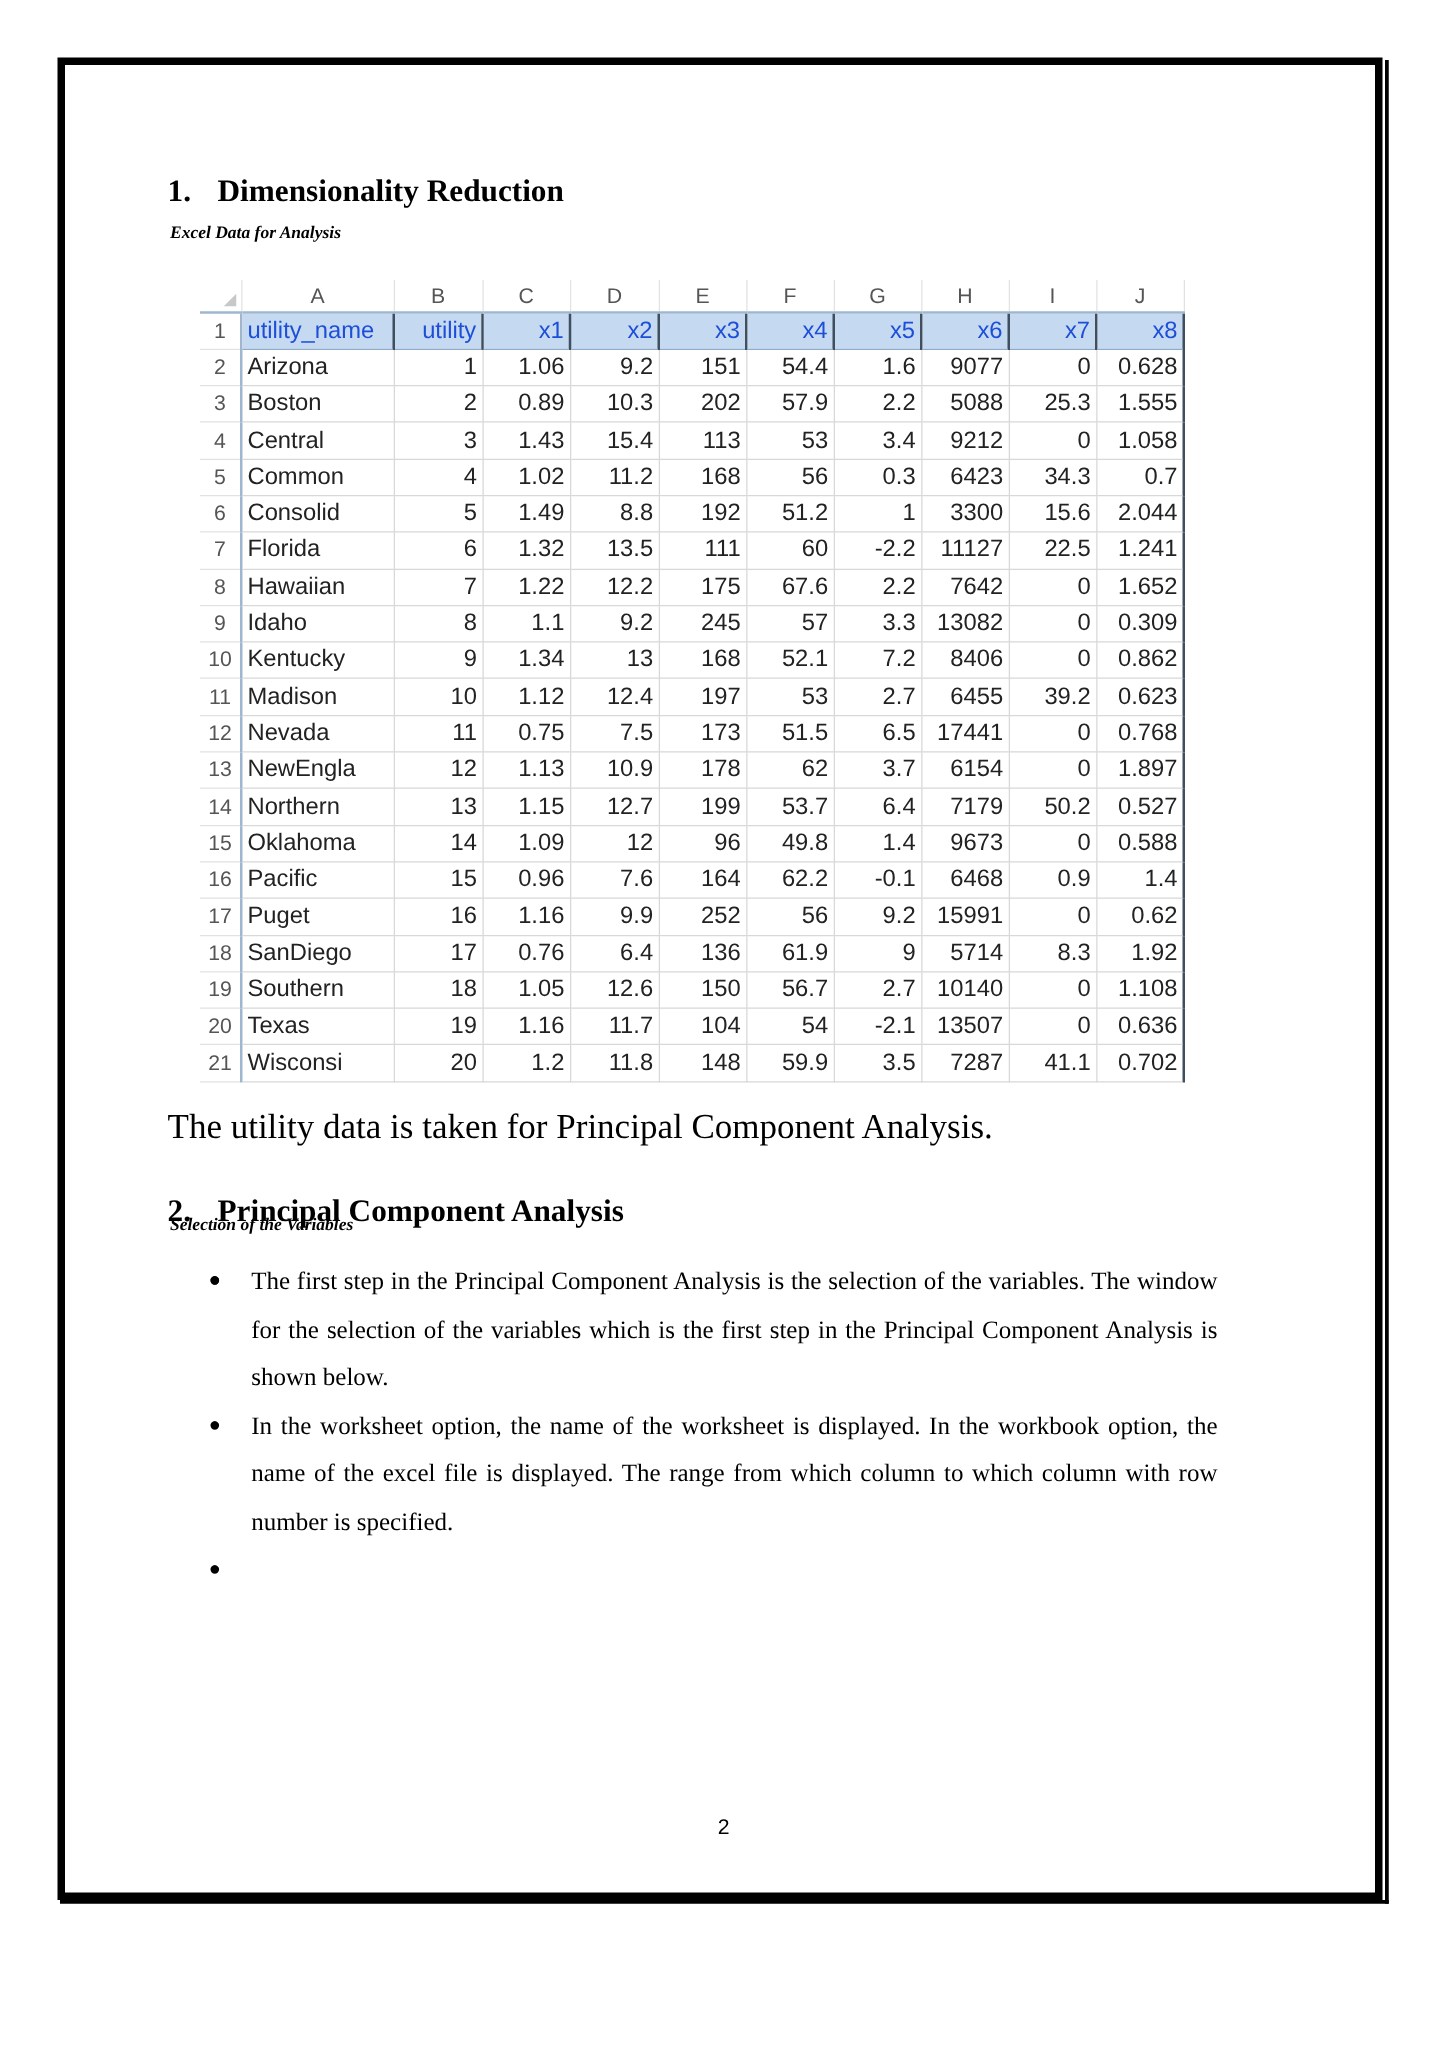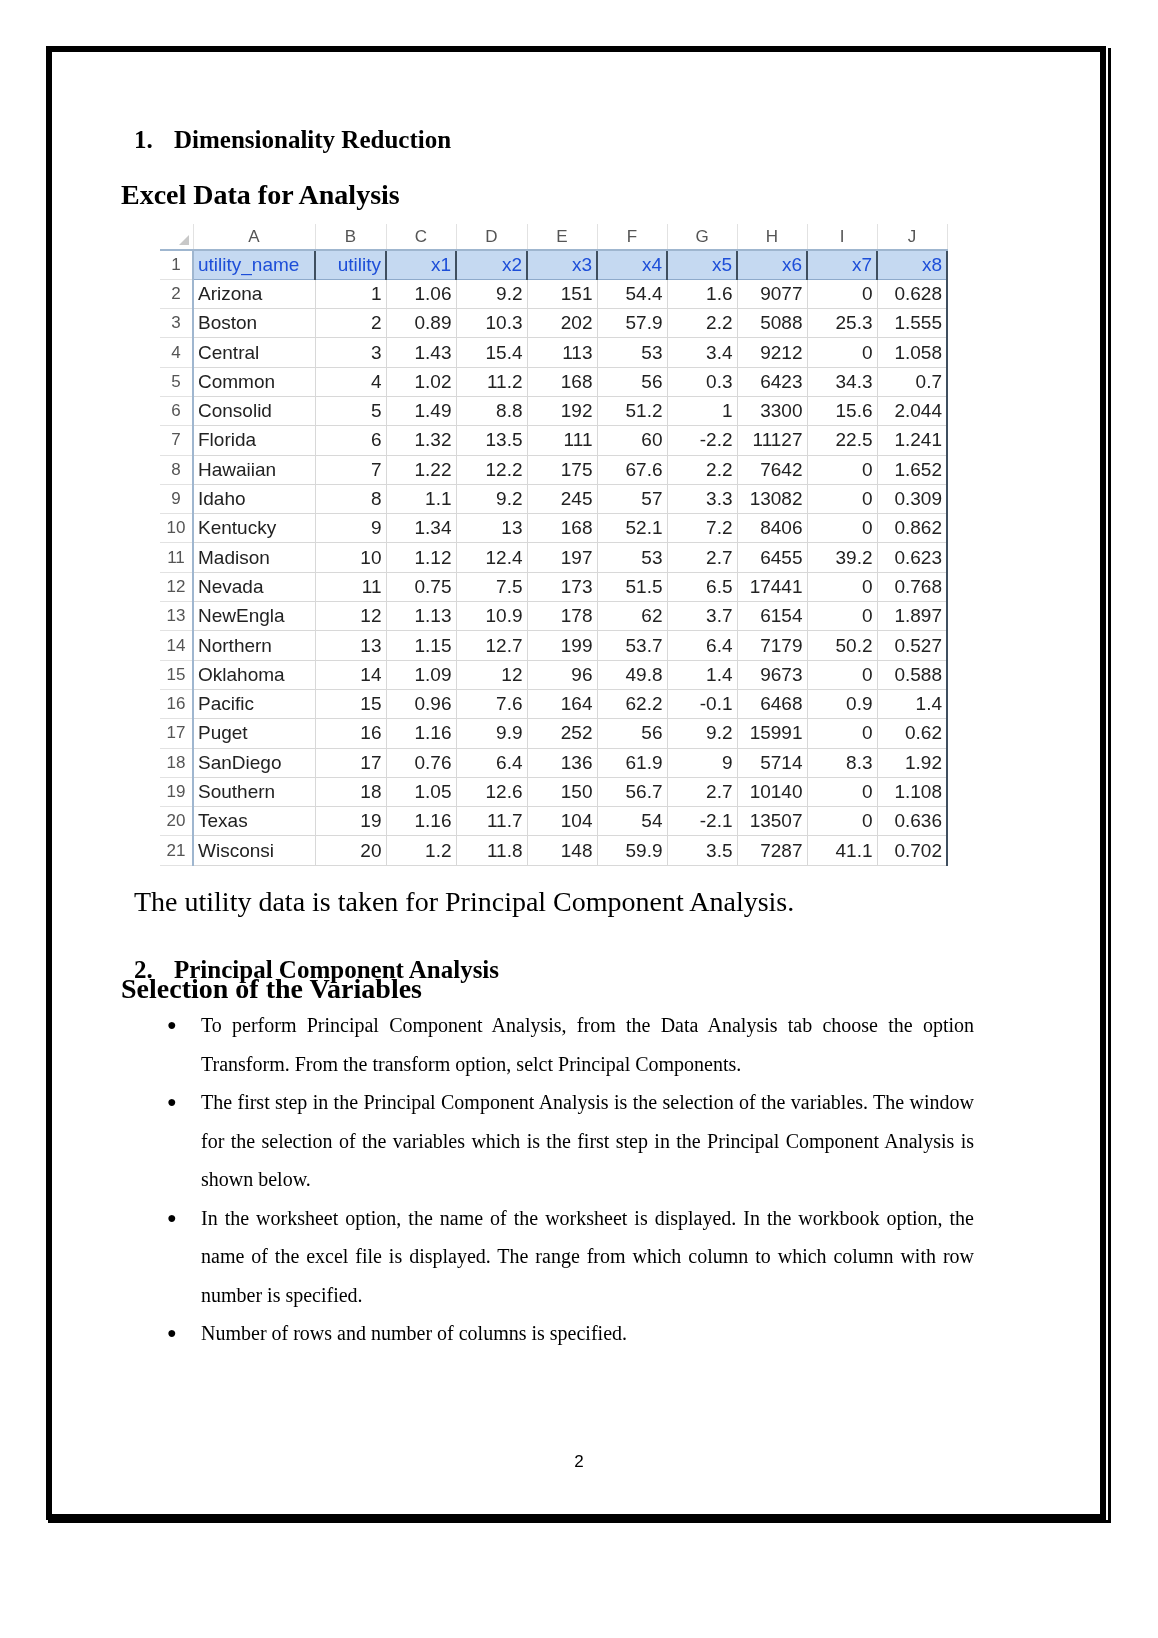--- a/index.html
+++ b/index.html
@@ -4,21 +4,21 @@
 <style>
   html, body { margin: 0; padding: 0; background: #ffffff; }
   body { width: 1158px; height: 1638px; position: relative; overflow: hidden; font-family: "Liberation Serif", serif; color: #000; }
   .frame-outer { position: absolute; left: 46px; top: 46px; width: 1060px; height: 1474px; border: 6px solid #000; box-sizing: border-box; }
   .frame-outer::after { content: ""; position: absolute; left: 2px; top: 2px; right: -10px; bottom: -10px; }
   .frame-right { position: absolute; left: 1108px; top: 48px; width: 3px; height: 1475px; background: #000; }
   .frame-bottom { position: absolute; left: 48px; top: 1520px; width: 1063px; height: 3px; background: #000; }
 
   .h1 { position: absolute; left: 134px; font-size: 25px; font-weight: bold; white-space: nowrap; }
   .h1 .num { display: inline-block; width: 40px; }
-  .h2 { position: absolute; left: 121px; font-size: 28px; font-weight: bold; white-space: nowrap; }
+  .h2 { position: absolute; left: 136px; font-size: 14px; font-weight: bold; white-space: nowrap; font-style: italic; }
   .para { position: absolute; left: 134px; font-size: 28px; white-space: nowrap; }
 
   .sheet { position: absolute; left: 160px; top: 224px; font-family: "Liberation Sans", sans-serif; }
   .sheet table { border-collapse: collapse; table-layout: fixed; }
   .sheet td { height: 29.3px; padding: 0 4px; font-size: 19px; color: #222; border-bottom: 1px solid #d8d8d8; border-right: 1px solid #d8d8d8; white-space: nowrap; overflow: hidden; box-sizing: border-box; text-align: right; }
   .sheet td.txt { text-align: left; }
   .sheet tr.colhdr td { height: 26px; font-size: 17px; color: #555; text-align: center; border-bottom: 2px solid #9fb6cf; border-right: 1px solid #e2e2e2; background: #fff; }
   .sheet td.rownum { text-align: center; color: #555; font-size: 17px; border-right: 2px solid #9fb6cf; border-bottom: 1px solid #e2e2e2; background: #fff; padding: 0; }
   .sheet tr.hdr td.cell { background: #c5d9f1; border-right: 2px solid #3f4f5f; border-bottom: 1px solid #8eaacb; color: #1d4ed8; }
   .sheet td.corner { background: #fff; border-right: 2px solid #9fb6cf; border-bottom: 2px solid #9fb6cf; position: relative; }
@@ -31,21 +31,21 @@
 
   .page-num { position: absolute; left: 0; width: 1158px; top: 1452px; text-align: center; font-family: "Liberation Sans", sans-serif; font-size: 17px; }
 </style>
 </head>
 <body>
 
 <div class="frame-outer"></div>
 <div class="frame-right"></div>
 <div class="frame-bottom"></div>
 
-<div class="h1" style="top:126px;">
+<div class="h1" style="top:140px;">
   <span class="num">1.</span><span>Dimensionality Reduction</span>
 </div>
 <div class="h2" style="top:179px;">Excel Data for Analysis</div>
 
 <div class="sheet">
   <table id="sheet-table">
     <colgroup>
       <col style="width:33px">
         <col style="width:122px">
         <col style="width:71px">
@@ -350,19 +350,19 @@
 </div>
 
 <div class="para" style="top:886px;">The utility data is taken for Principal Component Analysis.</div>
 
 <div class="h1" style="top:956px;">
   <span class="num">2.</span><span>Principal Component Analysis</span>
 </div>
 <div class="h2" style="top:973px;">Selection of the Variables</div>
 
 <ul class="bullets">
-  <li><span class="bullet">●</span><span>To perform Principal Component Analysis, from the Data Analysis tab choose the option Transform. From the transform option, selct Principal Components.</span></li>
+  <li><span class="bullet">●</span></li>
   <li><span class="bullet">●</span><span>The first step in the Principal Component Analysis is the selection of the variables. The window for the selection of the variables which is the first step in the Principal Component Analysis is shown below.</span></li>
   <li><span class="bullet">●</span><span>In the worksheet option, the name of the worksheet is displayed. In the workbook option, the name of the excel file is displayed. The range from which column to which column with row number is specified.</span></li>
-  <li><span class="bullet">●</span><span>Number of rows and number of columns is specified.</span></li>
+  <li><span class="bullet">●</span></li>
 </ul>
 
 <div class="page-num">2</div>
 
 </body></html>

